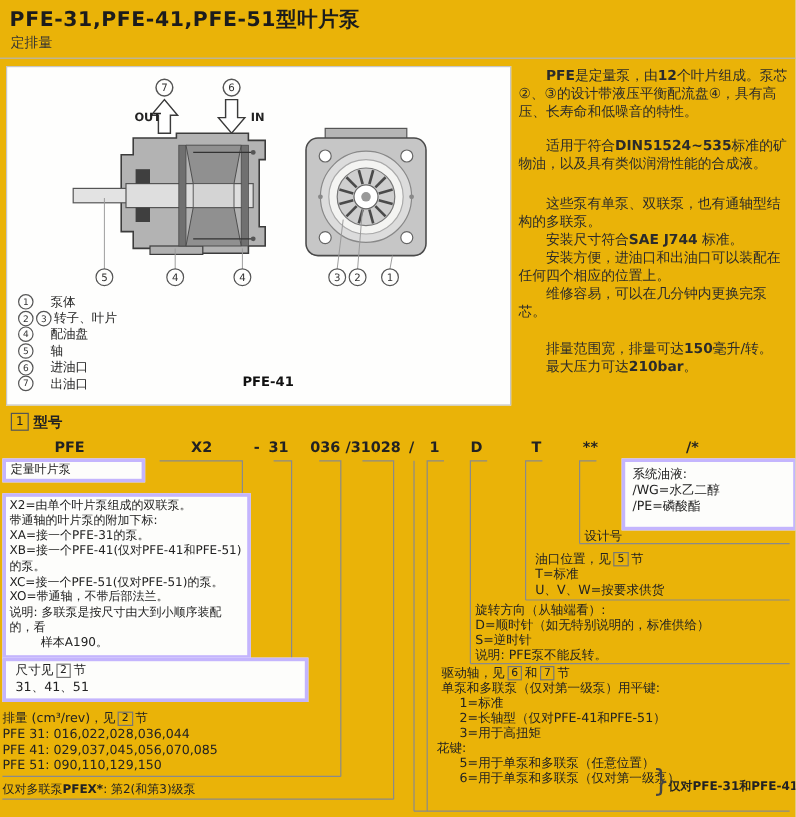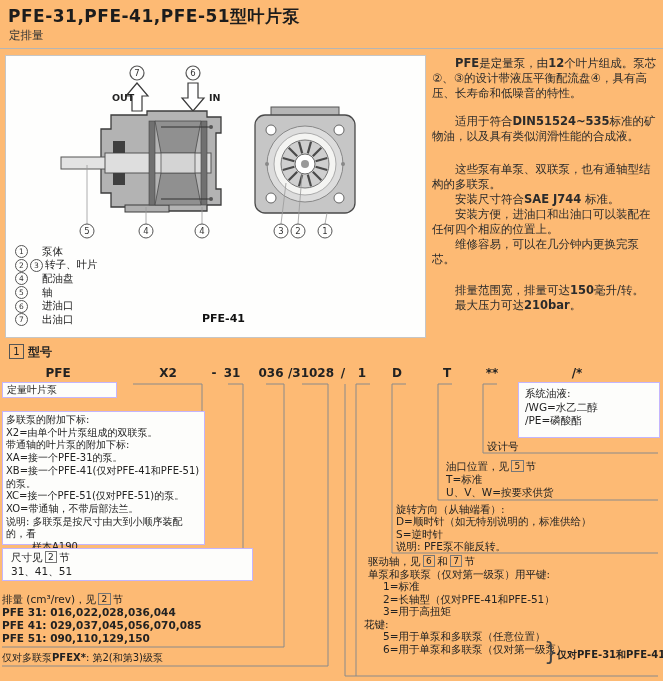--- a/index.html
+++ b/index.html
@@ -1,16 +1,16 @@
 <!DOCTYPE html>
 <html><head>
 <meta charset="utf-8">
 <style>
   html,body{margin:0;padding:0;background:#ddd;}
-  #page{position:relative;width:663px;height:681px;background:#fdba74;overflow:hidden;
+  #page{position:relative;width:663px;height:681px;background:#eab308;overflow:hidden;
         font-family:"DejaVu Sans","Liberation Sans",sans-serif;color:#222;}
   .abs{position:absolute;}
   .b{font-weight:bold;}
   
   .title{left:8px;top:5px;font-size:17px;font-weight:bold;letter-spacing:.5px;color:#1c1c1c;}
   .subtitle{left:9px;top:28px;font-size:11.5px;color:#333;}
   .hrline{left:0;top:48px;width:663px;height:1px;background:#b5b5b5;}
   
   .figbox{left:5px;top:55px;width:419px;height:281px;border:1px solid #c6c6c6;background:#fefefd;}
   .parts{left:15px;top:245px;font-size:10.5px;}
@@ -21,27 +21,27 @@
   .prow.two .pname{margin-left:0px;}
   
   .desc{left:432px;top:56px;width:229px;font-size:11.5px;line-height:15px;color:#2b2b2b;}
   .desc p{margin:0;text-indent:2em;}
   .mt1{margin-top:13px!important;} .mt2{margin-top:18px!important;} .mt3{margin-top:16px!important;}
   
   .secnumbox{left:9px;top:344px;width:13px;height:13px;border:1px solid #555;font-size:10px;
              line-height:13px;text-align:center;}
   .sectitle{left:28px;top:344px;font-size:12px;font-weight:bold;}
   .tok{position:absolute;top:366px;font-size:12px;font-weight:bold;transform:translateX(-50%);white-space:nowrap;}
-  .box{border:1px solid #c4b5fd;background:#fdfdfb;}
+  .box{border:3px solid #c4b5fd;background:#fdfdfb;}
   .pfebox{left:2px;top:382px;width:109px;height:14px;font-size:10px;line-height:14px;padding-left:4px;}
   .x2box{left:2px;top:411px;width:195px;height:128px;font-size:10px;line-height:12.7px;padding:2px 3px;}
   .x2box .ind{padding-left:26px;}
   .sizebox{left:2px;top:548px;width:233px;height:27px;font-size:10.5px;line-height:13.5px;padding:2px 8px;}
   .dispblk{left:2px;top:593px;width:300px;font-size:10.5px;line-height:13px;}
-  .dispblk .rows{font-weight:bold;}
+  .dispblk .rows{font-weight:normal;}
   .multinote{left:2px;top:651px;font-size:10px;}
   .fluidbox{left:518px;top:382px;width:128px;height:46px;font-size:10.5px;line-height:13.5px;padding:4px 6px;}
   .designlbl{left:487px;top:440px;font-size:10.5px;}
   .portblk{left:446px;top:460px;font-size:10.5px;line-height:12.8px;}
   .rotblk{left:396px;top:503px;font-size:10.5px;line-height:12.4px;}
   .shaftblk{left:364px;top:555px;width:296px;font-size:10.5px;line-height:12px;}
   .shaftblk div{margin-bottom:0.5px;}
   .ind1{padding-left:4px;} .ind2{padding-left:19px;}
   .brace{left:544px;top:639px;font-size:22px;color:#444;transform:scaleY(1.15);}
   .shaftnote{left:557px;top:648px;font-size:10px;font-weight:bold;white-space:nowrap;}
@@ -216,21 +216,20 @@
       <line x1="392" y1="213" x2="658" y2="213"></line>
     <polyline points="452,44 438,44 438,160"></polyline>
       <line x1="438" y1="160" x2="658" y2="160"></line>
     <polyline points="497,44 483,44 483,113"></polyline>
       <line x1="483" y1="113" x2="658" y2="113"></line>
   </svg>
 
   <div class="abs box pfebox">定量叶片泵</div>
 
   <div class="abs box x2box">
-    <div>多联泵的附加下标:</div>
     <div>X2=由单个叶片泵组成的双联泵。</div>
     <div>带通轴的叶片泵的附加下标:</div>
     <div>XA=接一个PFE-31的泵。</div>
     <div>XB=接一个PFE-41(仅对PFE-41和PFE-51)的泵。</div>
     <div>XC=接一个PFE-51(仅对PFE-51)的泵。</div>
     <div>XO=带通轴，不带后部法兰。</div>
     <div>说明: 多联泵是按尺寸由大到小顺序装配的，看</div>
     <div class="ind">样本A190。</div>
   </div>
 

